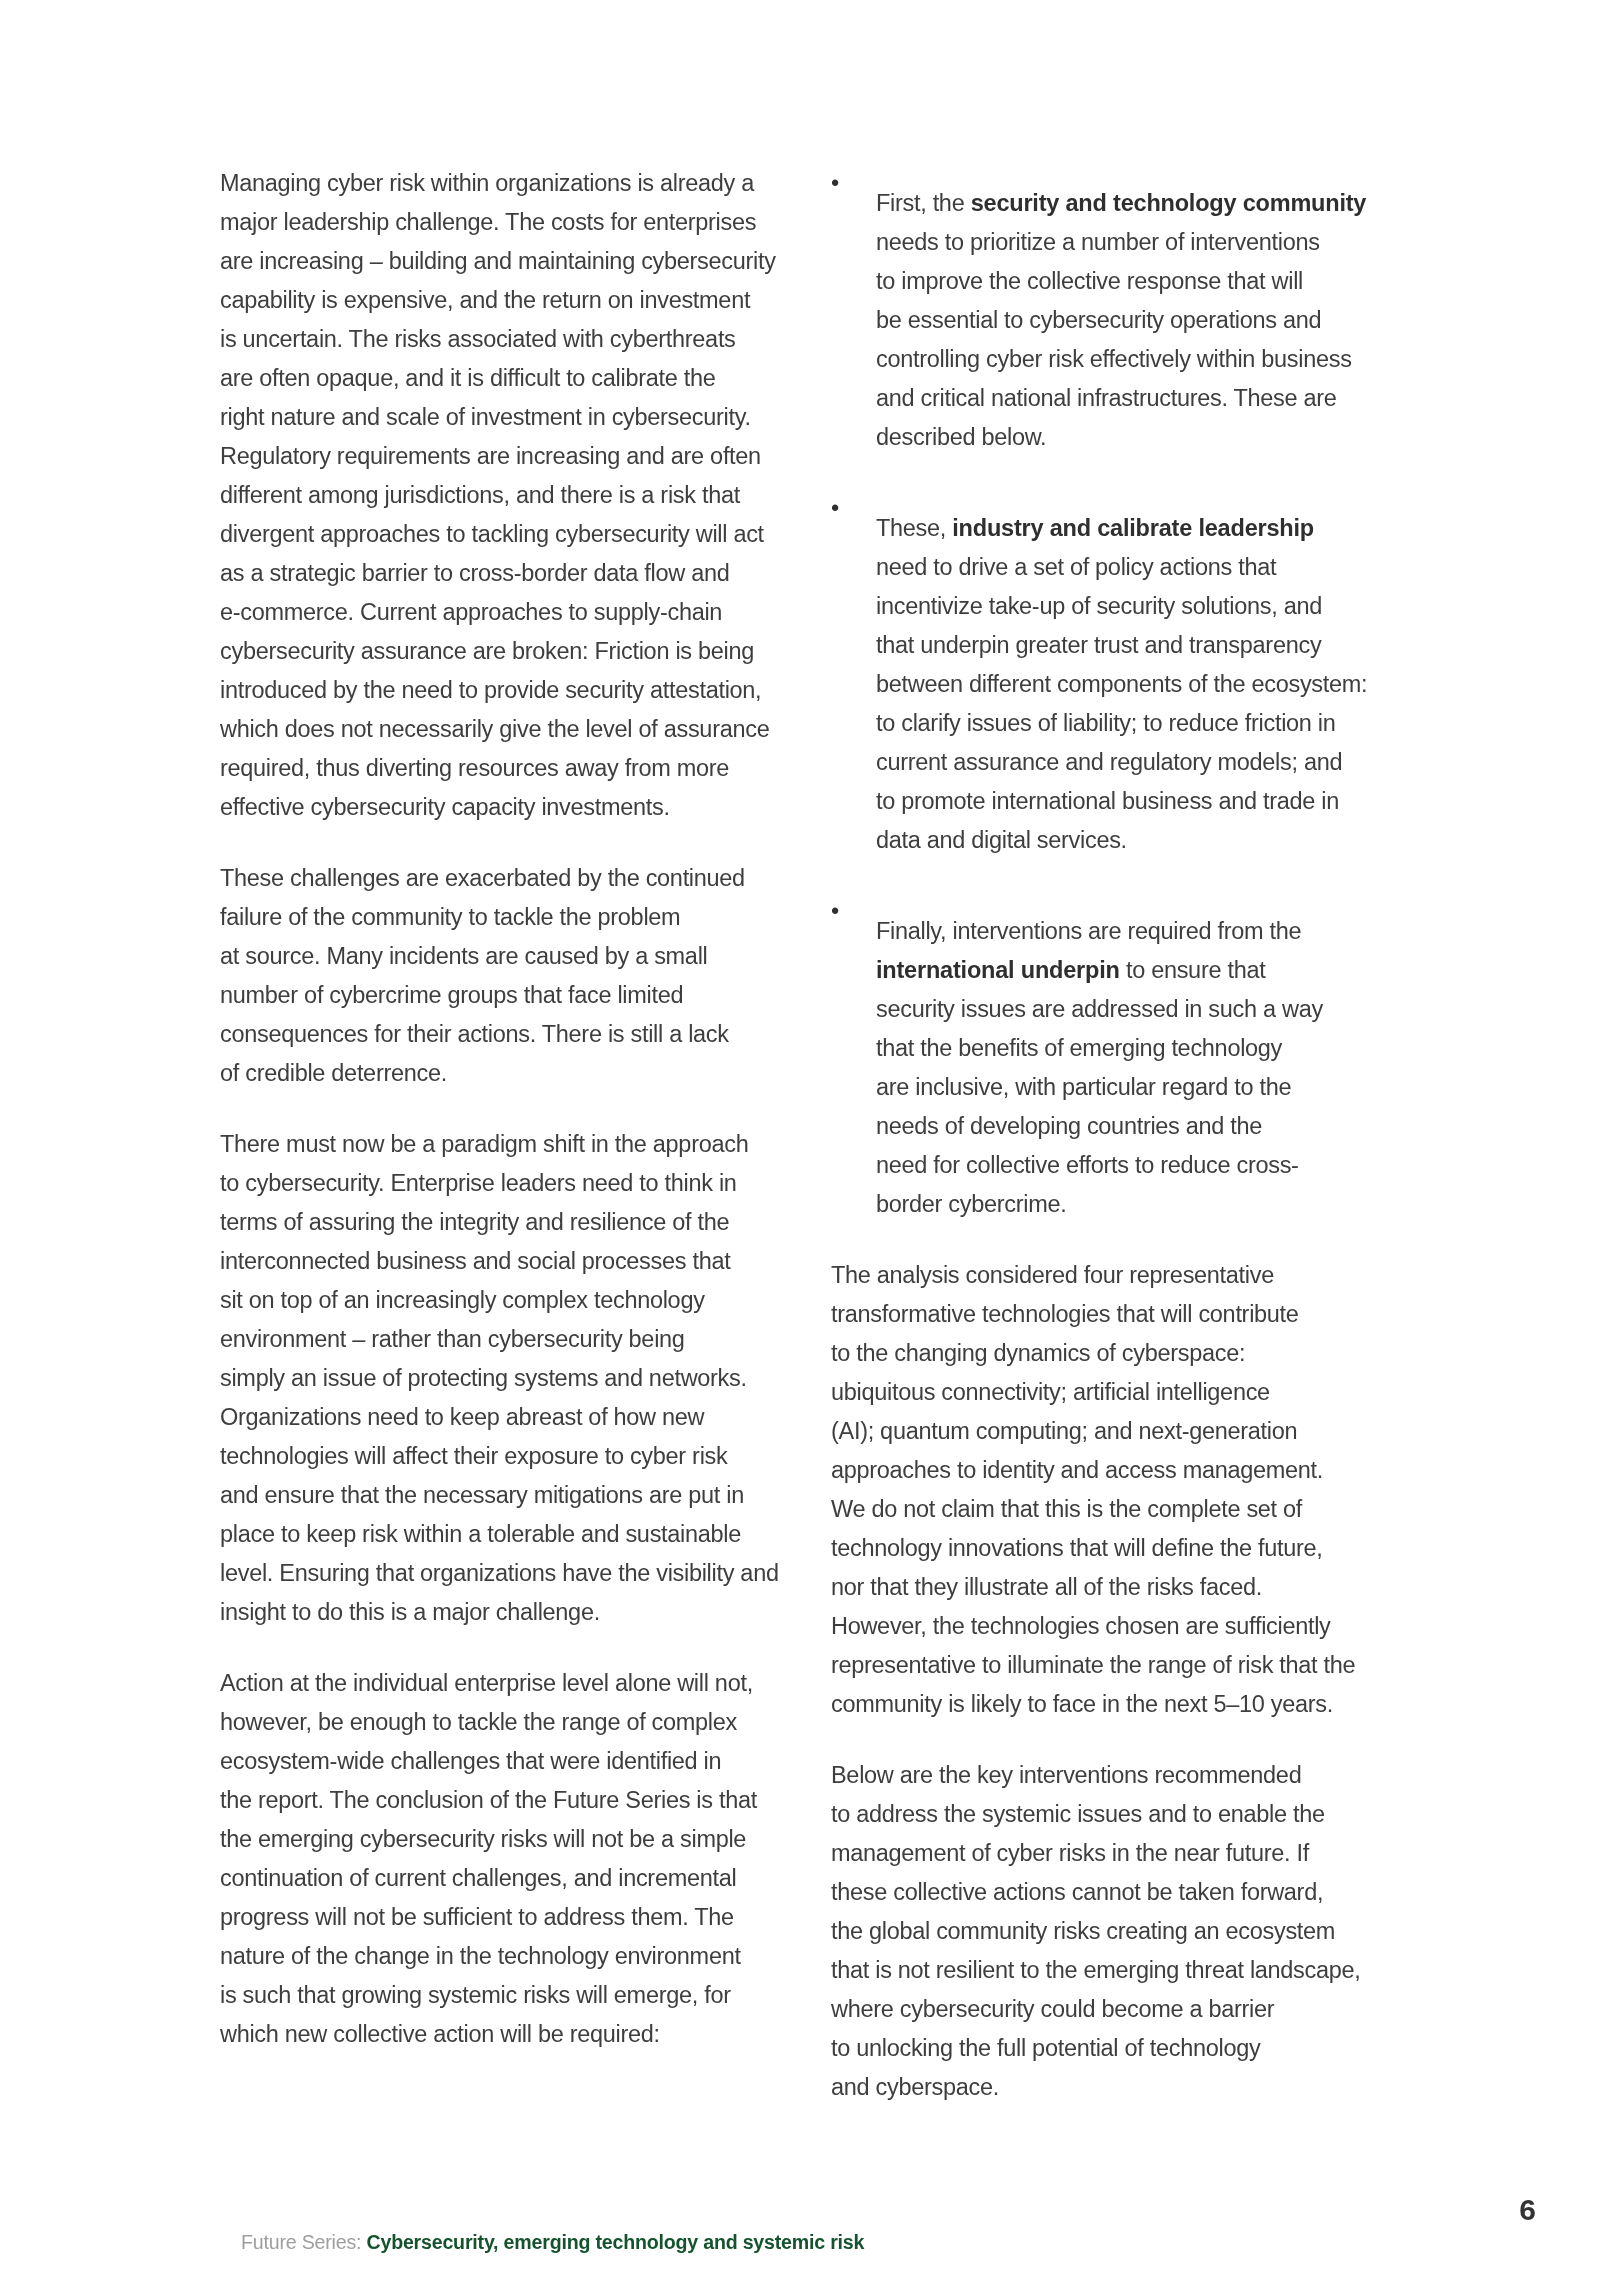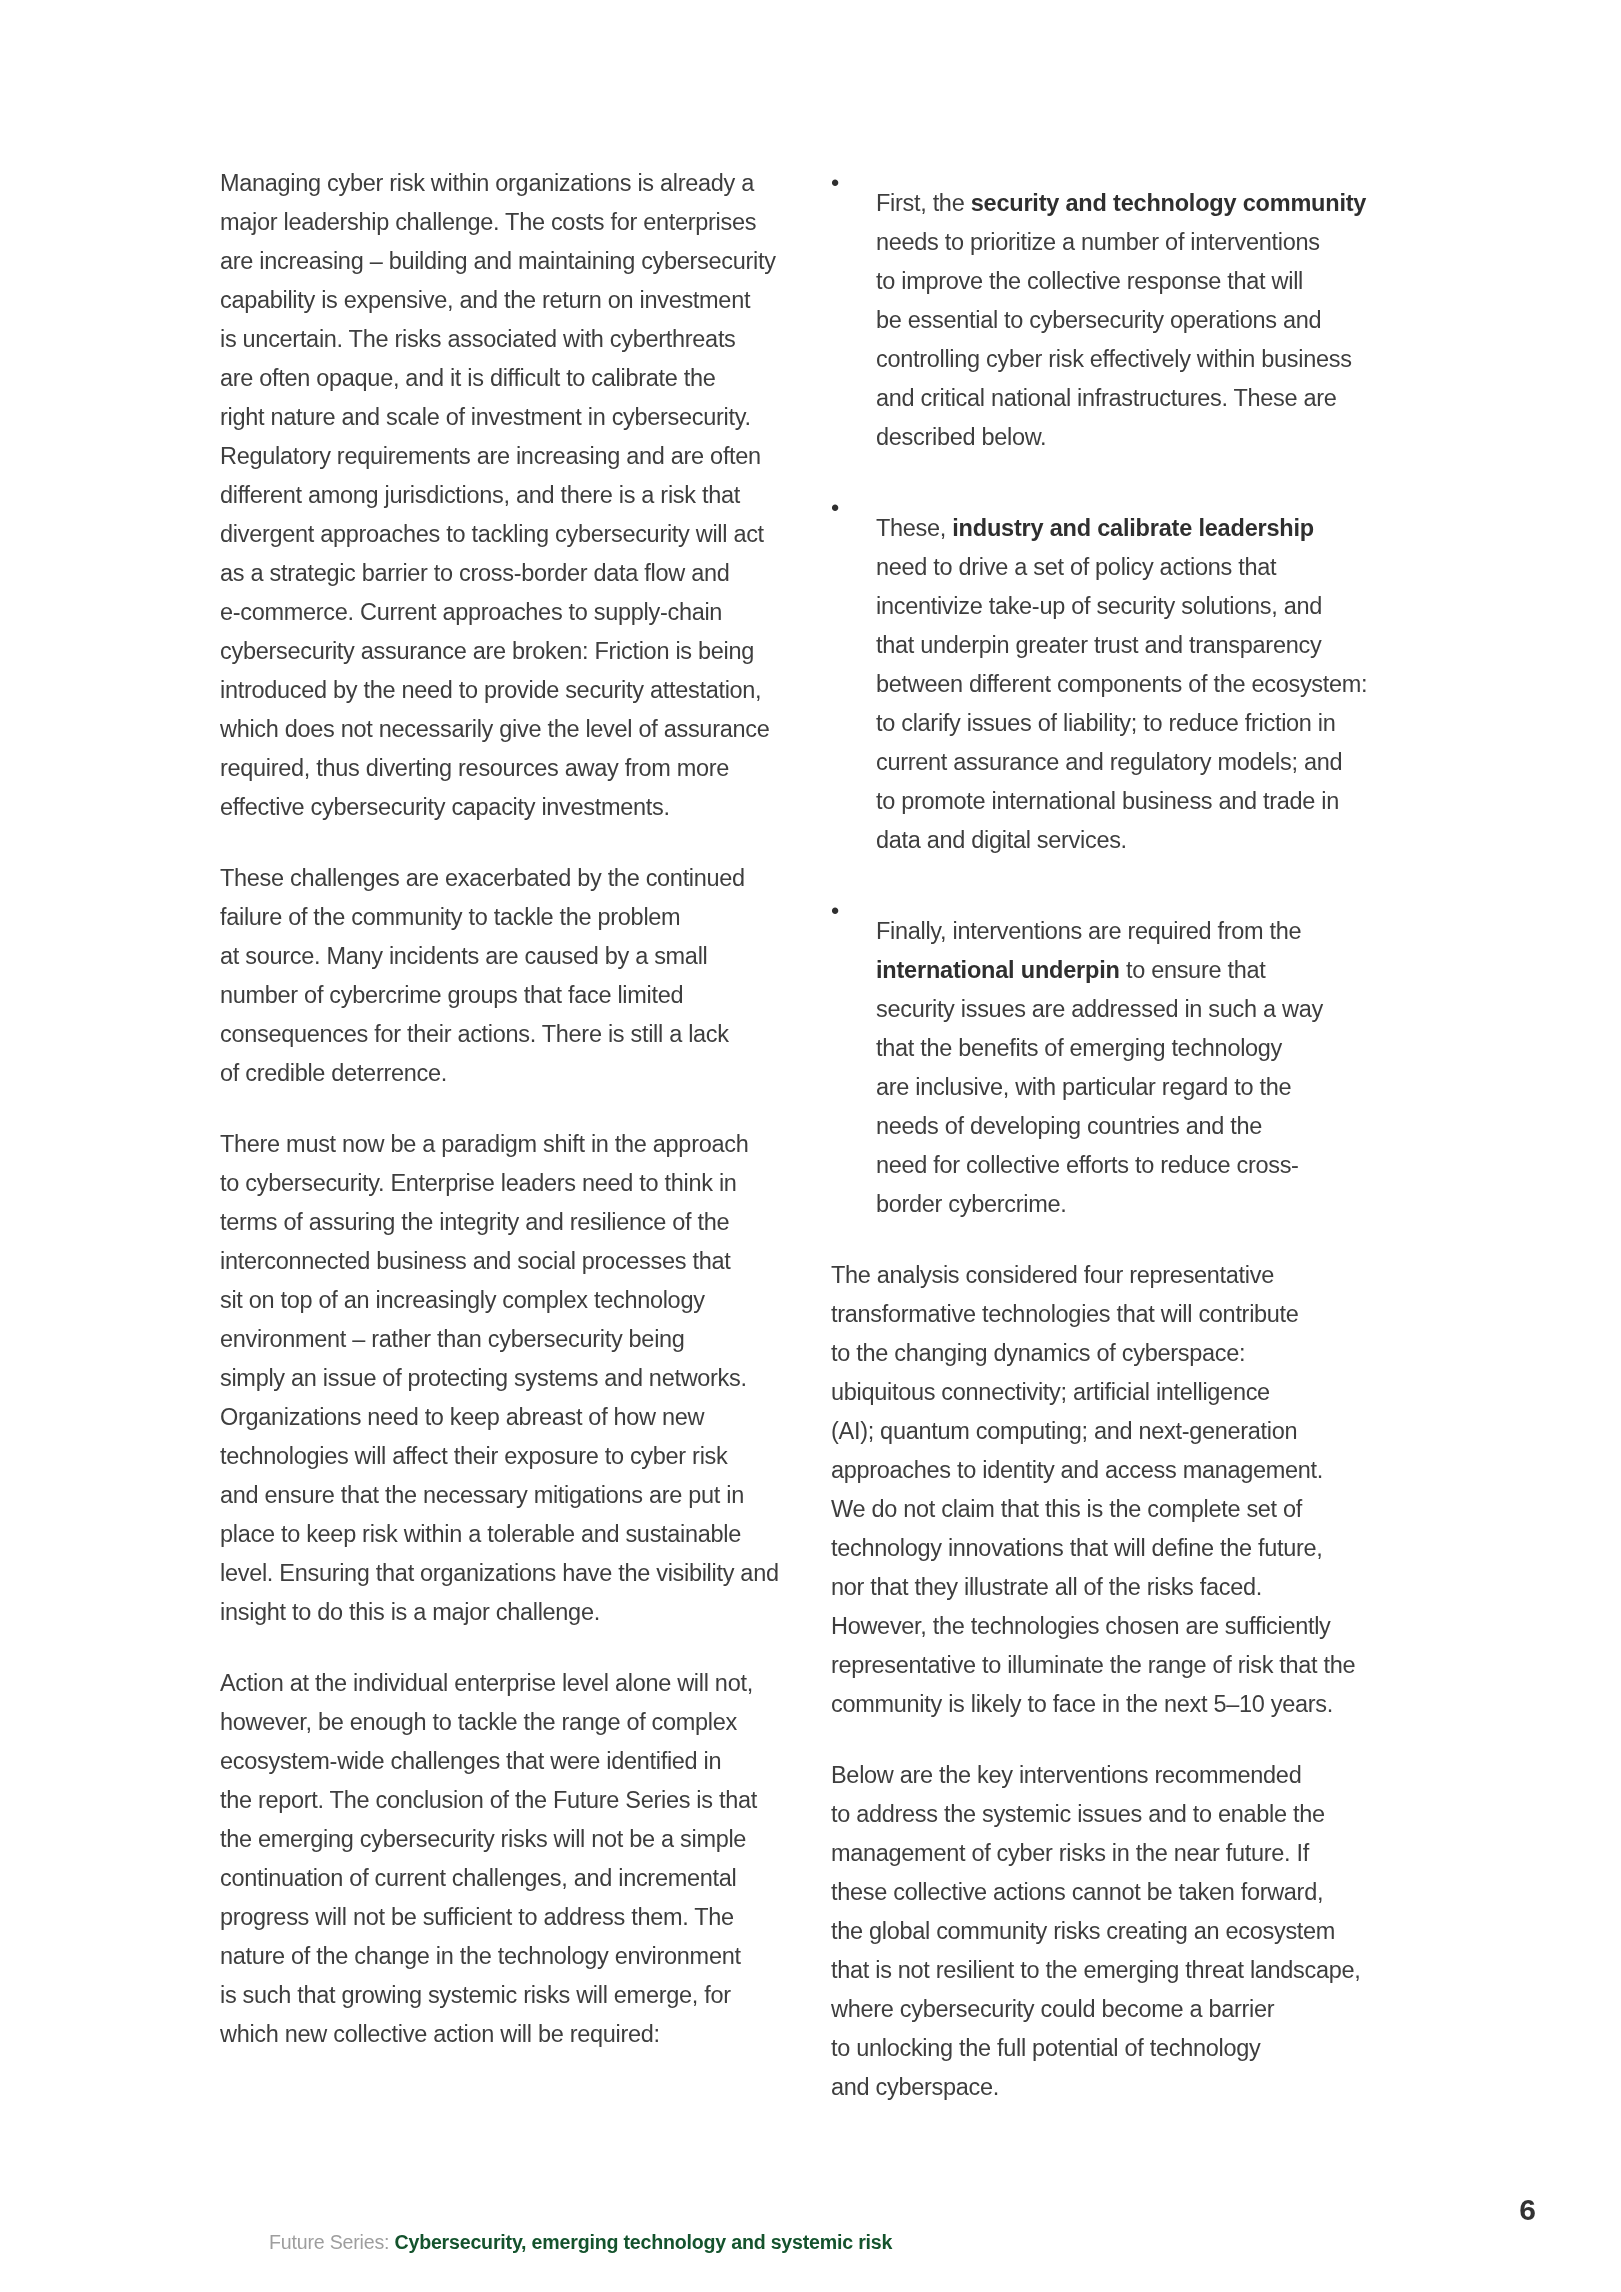--- a/index.html
+++ b/index.html
@@ -49,21 +49,21 @@
   .bullet-item .para { flex: 1 1 auto; margin-top: 20px; }
   .footer {
     position: absolute;
     left: 220px;
     top: 2207px;
     font-size: 19.6px;
     line-height: 23.5px;
     letter-spacing: -0.2px;
     white-space: pre;
   }
-  .footer-series { color: #9e9e9e; font-weight: 400; margin-left: 28px; }
+  .footer-series { color: #9e9e9e; font-weight: 400; }
   .footer-title  { color: #14532d; font-weight: 700; }
   .page-number {
     position: absolute;
     left: 1498px;
     top: 2192px;
     width: 59px;
     text-align: center;
     font-size: 30px;
     line-height: 35px;
     font-weight: 600;

